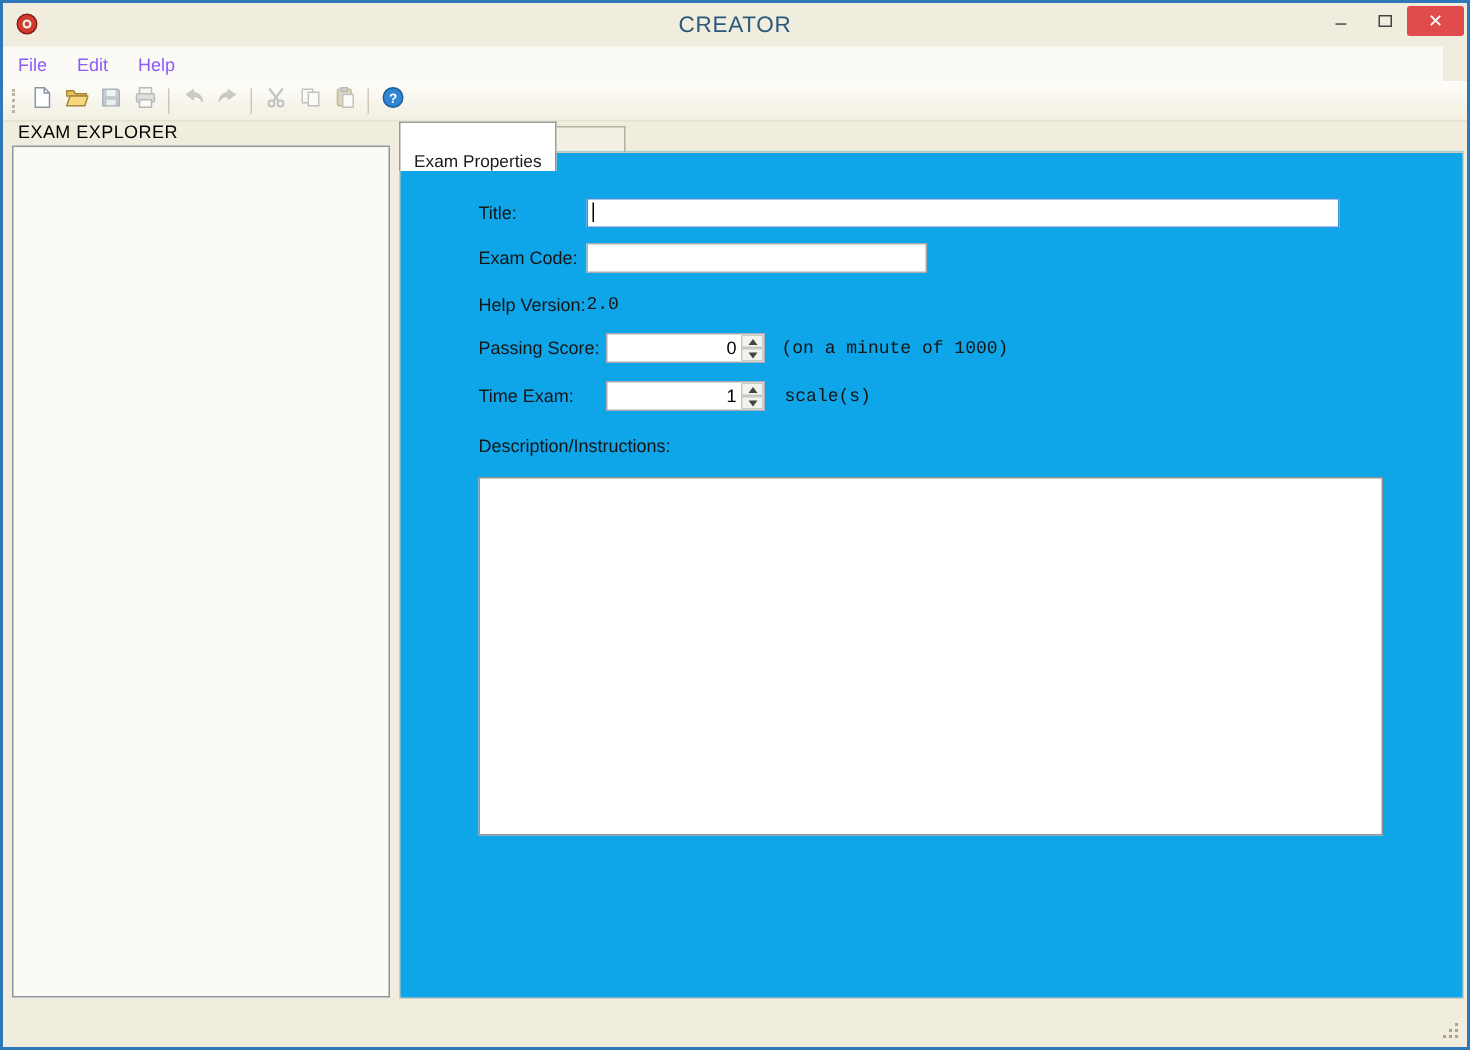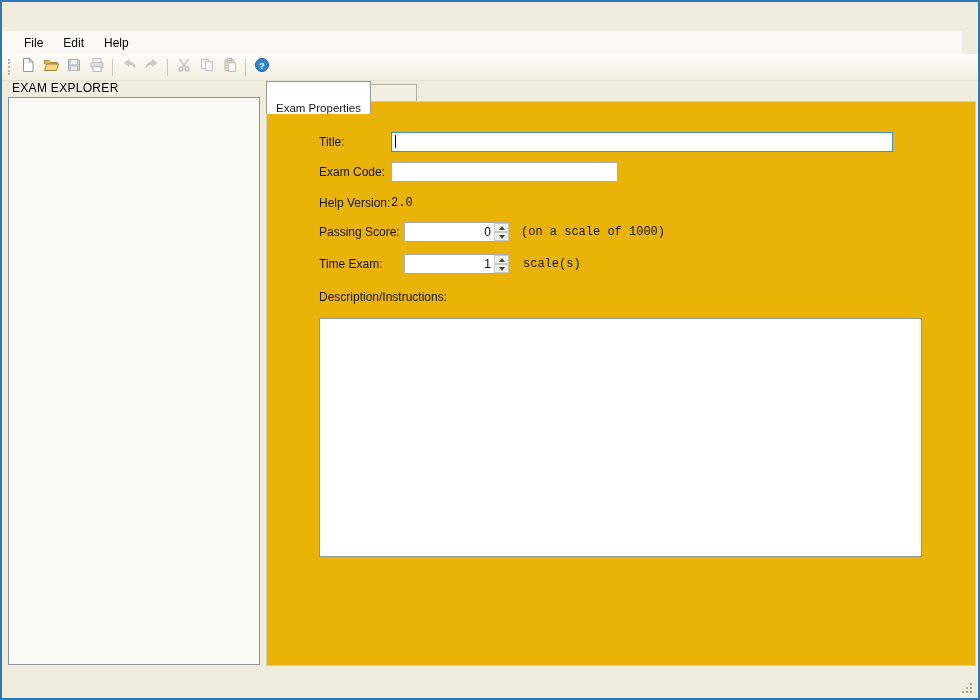--- a/index.html
+++ b/index.html
@@ -24,22 +24,22 @@
   .win-btn {
     width:28px; height:20px; display:flex; align-items:center; justify-content:center;
     color:#333; font-size:13px; cursor:default;
   }
   .win-btn.close { width:38px; background:#e04c4c; color:#fff; border-radius:2px; font-size:12px; }
   .max-box { width:9px; height:8px; border:1px solid #444; display:inline-block; }
 
   
   .menubar {
     position:absolute; left:0; right:16px; top:29px; height:23px;
-    background:#fbfaf4; display:flex; align-items:center; padding-left:12px;
-    font-size:12px; color:#000000;
+    background:#fbfaf4; display:flex; align-items:center; 
+    font-size:12px; color:#8b5cf6;
   }
   .menu-item { padding:4px 10px; }
 
   
   .toolbar {
     position:absolute; left:0; right:0; top:52px; height:27px;
     background:linear-gradient(#fefdf9,#f2efe1);
     display:flex; align-items:center; padding-left:4px;
     border-bottom:1px solid #e6e2d2;
   }
@@ -68,21 +68,21 @@
     background:#fff; border:1px solid #9b9b93; border-bottom:none; z-index:3;
   }
   .tab.inactive {
     left:353px; top:82px; height:18px; line-height:17px;
     background:#f3f0e3; border:1px solid #b3b0a2; border-bottom:none; z-index:1;
   }
 
   
   .content {
     position:absolute; left:264px; top:99px; width:710px; height:565px;
-    background:#eab308; border:1px solid #cfccc0; z-index:2;
+    background:#0ea5e9; border:1px solid #cfccc0; z-index:2;
   }
   .frm-label { position:absolute; font-size:12px; color:#151515; line-height:14px; }
   .frm-static { position:absolute; font-size:12px; color:#151515; line-height:14px;font-family:Liberation Mono, monospace; }
 
   .tbox {
     position:absolute; height:20px; border:1px solid #abadb3; background:#fff;
     font-family:"Liberation Sans", sans-serif; font-size:12px; padding:2px 3px; outline:none;
   }
   .tbox.focused { border-color:#3d8edb; }
   .caret {
@@ -110,20 +110,41 @@
     font-family:"Liberation Sans", sans-serif; font-size:12px; padding:3px;
   }
 
   .resize-grip { position:absolute; right:4px; bottom:4px; width:13px; height:13px; }
 </style>
 </head>
 <body>
 
 <div class="window">
 
+  <div class="titlebar">
+    <span class="app-icon">
+      <svg width="16" height="16" viewBox="0 0 16 16">
+        <circle cx="8" cy="8" r="6.5" fill="#d23b2f" stroke="#8e1f16"></circle>
+        <circle cx="8" cy="8" r="3" fill="#f0ece0"></circle>
+        <circle cx="8" cy="8" r="1.5" fill="#d23b2f"></circle>
+      </svg>
+    </span>
+    <div class="window-title">CREATOR</div>
+    <div class="win-controls">
+      <div class="win-btn">
+          <span>–</span>
+        </div>
+      <div class="win-btn">
+          <span class="max-box"></span>
+        </div>
+      <div class="win-btn close">
+          <span>✕</span>
+        </div>
+    </div>
+  </div>
 
   <div class="menubar">
     <span class="menu-item">File</span>
     <span class="menu-item">Edit</span>
     <span class="menu-item">Help</span>
   </div>
 
   <div class="toolbar">
     <div class="tb-grip"></div>
 
@@ -243,21 +264,21 @@
       <div class="val">0</div>
       <div class="spin">
         <div class="spin-btn">
             <span class="arr-up"></span>
           </div>
         <div class="spin-btn">
             <span class="arr-dn"></span>
           </div>
       </div>
     </div>
-    <span class="frm-static" style="left:254px; top:123px;">(on a scale of 1000)</span>
+    <span class="frm-static" style="left:254px; top:123px;">(on a minute of 1000)</span>
 
     <span class="frm-label" style="left:52px; top:155px;">Time Exam:</span>
     <div class="numeric" style="left:137px; top:152px;">
       <div class="val">1</div>
       <div class="spin">
         <div class="spin-btn">
             <span class="arr-up"></span>
           </div>
         <div class="spin-btn">
             <span class="arr-dn"></span>

